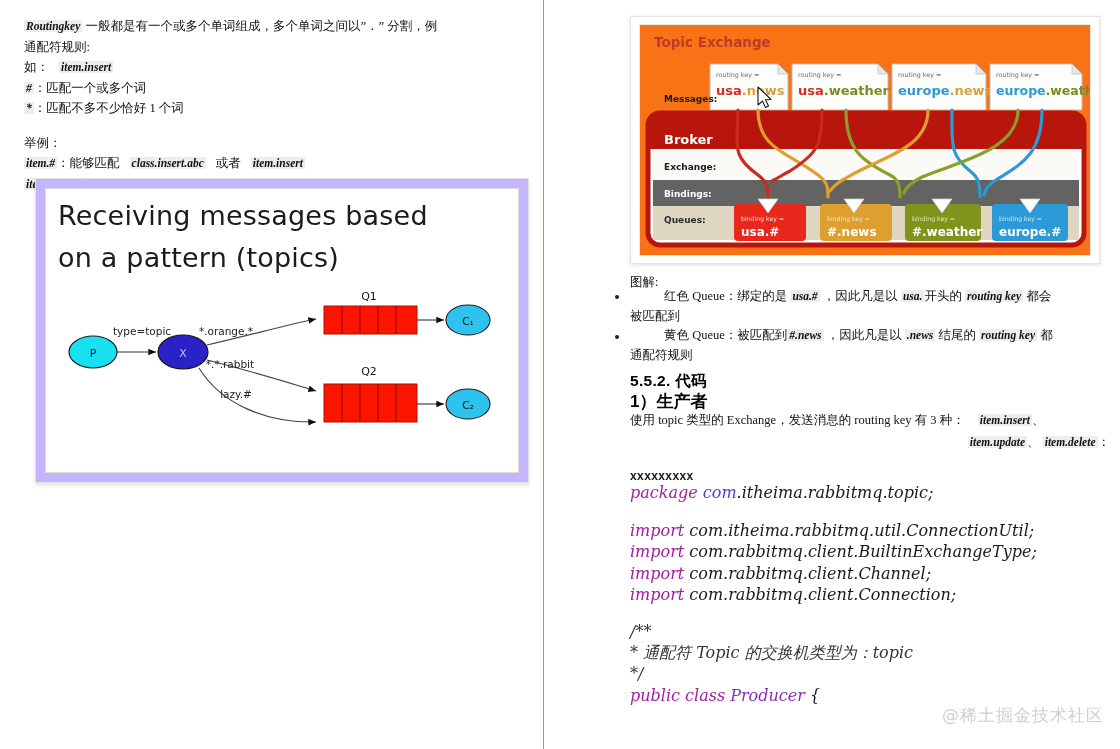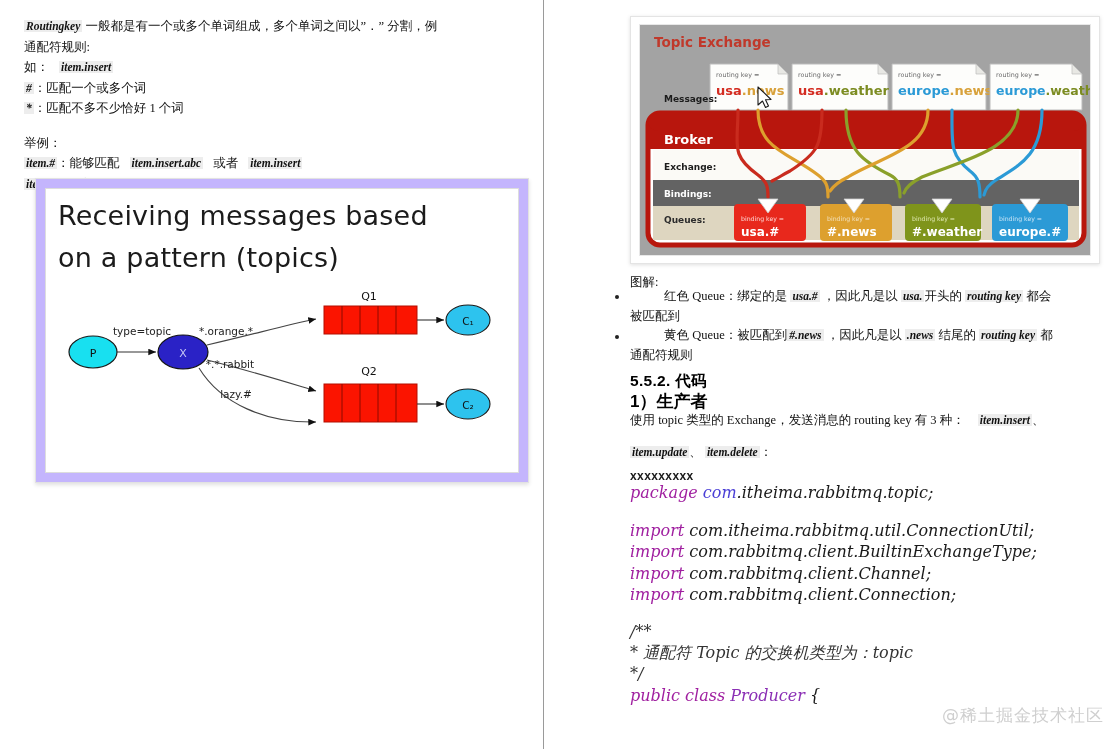--- a/index.html
+++ b/index.html
@@ -25,21 +25,21 @@
   .lfig-inner{position:absolute;left:9px;top:9px;right:9px;bottom:9px;border:1px solid #ddd;background:#fff;}
   .lfig-title{position:absolute;left:22px;top:16px;width:430px;
       font-family:"DejaVu Sans","Liberation Sans",sans-serif;
       font-size:27px;line-height:42px;color:#1b1b1b;letter-spacing:.2px;font-weight:400;}
   .lfig svg{position:absolute;left:0;top:0;}
 
   
   .right{position:absolute;left:544px;top:0;width:576px;height:749px;}
   .rfig{position:absolute;left:86px;top:16px;width:468px;height:246px;
         background:#fff;border:1px solid #e4e4e4;box-shadow:0 1px 4px rgba(0,0,0,.13);}
-  .rfig-in{position:absolute;left:8px;top:7px;right:8px;bottom:7px;border:1px solid #e8e8e8;overflow:hidden;background:#a3a3a3;}
+  .rfig-in{position:absolute;left:8px;top:7px;right:8px;bottom:7px;border:1px solid #e8e8e8;overflow:hidden;background:#f97316;}
   .rfig svg{position:absolute;left:0;top:0;}
 
   .rtext{position:absolute;left:86px;width:480px;font-size:12.5px;line-height:20px;color:#111;}
   .bullet{position:absolute;width:4px;height:4px;background:#222;border-radius:50%;}
   .ind{display:inline-block;width:34px;}
   .h552{font-family:"Liberation Sans","DejaVu Sans",sans-serif;font-weight:bold;font-size:15.5px;color:#000;letter-spacing:.3px;}
   .h1prod{font-family:"Liberation Sans","DejaVu Sans",sans-serif;font-weight:bold;font-size:17px;color:#000;}
   .xline{font-family:"Liberation Sans","DejaVu Sans",sans-serif;font-weight:bold;font-size:12px;letter-spacing:.4px;color:#1a1a1a;}
 
   .code{font-family:"DejaVu Serif","Liberation Serif",serif;font-style:italic;font-size:16px;line-height:22.4px;color:#1a1a1a;}
@@ -73,21 +73,21 @@
         <span class="mono-hl">#</span><span>：匹配一个或多个词</span>
       </div>
       <div class="ln">
         <span class="mono-hl">*</span><span>：匹配不多不少恰好 1 个词</span>
       </div>
       <div class="gap"></div>
       <div class="ln">
         <span>举例：</span>
       </div>
       <div class="ln">
-        <span class="mono-hl">item.#</span><span>：能够匹配</span><span class="sp"></span><span class="mono-hl">item.insert.abc</span><span class="sp"></span><span>或者</span><span class="sp"></span><span class="mono-hl">item.insert</span>
+        <span class="mono-hl">item.#</span><span>：能够匹配</span><span class="sp"></span><span class="mono-hl">class.insert.abc</span><span class="sp"></span><span>或者</span><span class="sp"></span><span class="mono-hl">item.insert</span>
       </div>
       <div class="ln">
         <span class="mono-hl">item.*</span><span>：只能匹配</span><span class="sp"></span><span class="mono-hl">item.insert</span>
       </div>
     </div>
 
     <div class="lfig">
       <div class="lfig-inner"></div>
       <div class="lfig-title">
         <div>Receiving messages based</div>
@@ -263,21 +263,21 @@
       <span class="mono-hl">routing key</span>
       <span>都</span>
       <div>通配符规则</div>
     </div>
 
     <div class="rtext h552" style="top:371px;">5.5.2.  代码</div>
     <div class="rtext h1prod" style="top:392px;">1）生产者</div>
     <div class="rtext" style="top:410px;">
       <span>使用 topic 类型的 Exchange，发送消息的 routing key 有 3 种：</span>
       <span class="sp"></span><span class="mono-hl">item.insert</span><span>、</span>
-      <div style="margin-top:12px;">
+      <div style="margin-top:2px;text-align:right;">
         <span class="mono-hl">item.update</span><span>、</span>
         <span class="mono-hl">item.delete</span><span>：</span>
       </div>
     </div>
 
     <div class="rtext xline" style="top:466px;">xxxxxxxxx</div>
 
     <div class="rtext code" style="top:482px;">
       <span class="kw">package</span>
       <span class="pkg">com</span><span>.itheima.rabbitmq.topic;</span>

